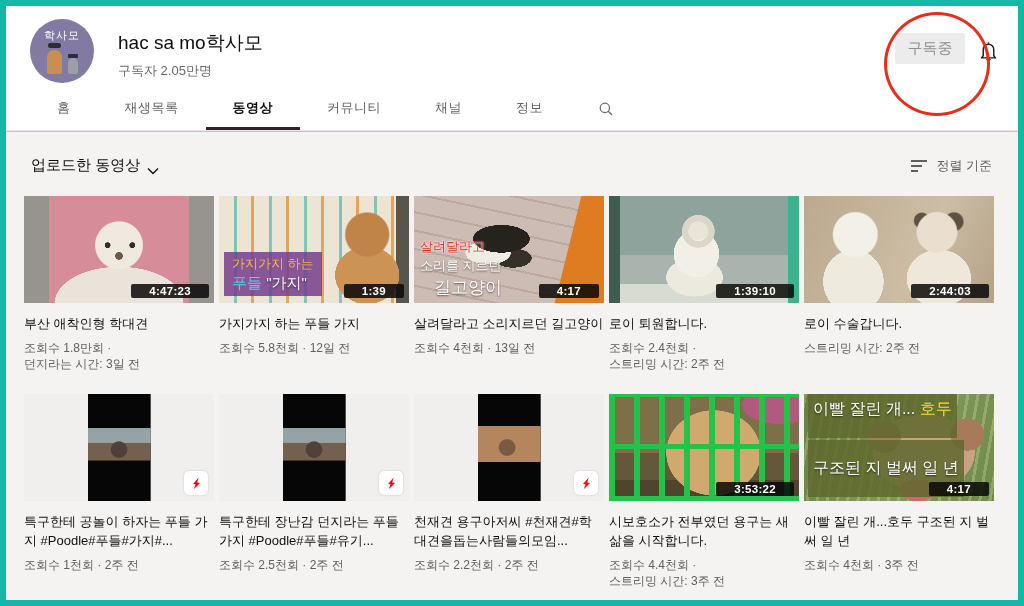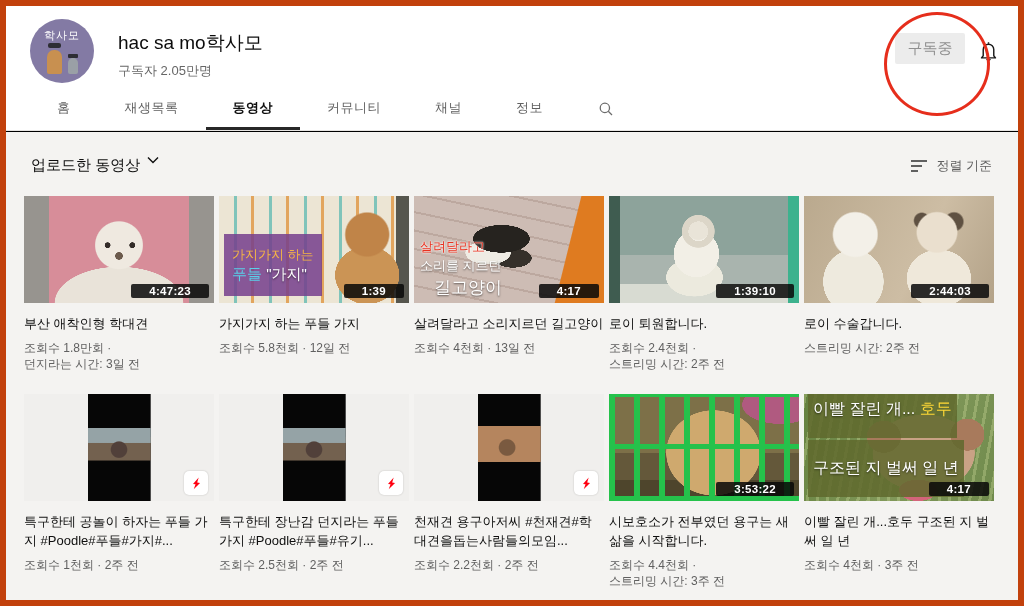--- a/index.html
+++ b/index.html
@@ -1,17 +1,17 @@
 <!DOCTYPE html>
 <html><head>
 <meta charset="utf-8">
 <style>
   html,body{margin:0;padding:0;background:#fff;}
   *{box-sizing:border-box;font-family:"Liberation Sans","DejaVu Sans",sans-serif;}
-  .page{position:relative;width:1024px;height:606px;border:6px solid #c2410c;background:#000000;overflow:hidden;}
+  .page{position:relative;width:1024px;height:606px;border:6px solid #14b8a6;background:#f9a8d4;overflow:hidden;}
 
   
   .header{position:absolute;top:0;left:0;right:0;height:125px;background:#fff;border-bottom:1px solid #e7e5e3;}
   .avatar{position:absolute;left:24px;top:13px;width:64px;height:64px;border-radius:50%;background:#837aa4;overflow:hidden;}
   .avatar-label{position:absolute;top:9px;width:100%;text-align:center;color:#fff;font-size:11px;letter-spacing:1px;}
   .av-dog{position:absolute;left:17px;bottom:9px;width:15px;height:24px;background:#c89050;border-radius:7px 7px 2px 2px;}
   .av-dog::before{content:"";position:absolute;left:1px;top:-7px;width:13px;height:5px;background:#2d2d34;border-radius:2px;}
   .av-cat{position:absolute;left:38px;bottom:9px;width:10px;height:16px;background:#9aA0a6;border-radius:5px 5px 2px 2px;}
   .av-cat::before{content:"";position:absolute;left:0px;top:-4px;width:10px;height:4px;background:#2d2d34;border-radius:1px;}
   .ch-name{position:absolute;left:112px;top:24px;font-size:19px;color:#0c0c0c;}
@@ -22,21 +22,21 @@
 
   
   .tabbar{position:absolute;left:24px;bottom:0;height:42px;display:flex;align-items:stretch;}
   .tab{padding:0 27px;display:flex;align-items:center;font-size:13px;color:#606060;letter-spacing:.5px;cursor:pointer;border-bottom:3px solid transparent;}
   .tab.active{color:#0f0f0f;border-bottom-color:#282828;font-weight:bold;}
   .tab-search{display:flex;align-items:center;padding:0 27px;cursor:pointer;}
 
   
   .content{position:absolute;top:126px;left:0;right:0;bottom:0;background:#f4f3f1;}
   .toolbar{display:flex;justify-content:space-between;align-items:center;padding:24px 26px 0 25px;}
-  .uploads-btn{display:flex;align-items:flex-start;gap:7px;font-size:15px;color:#0f0f0f;cursor:pointer;background:none;border:none;padding:0;}
+  .uploads-btn{display:flex;align-items:flex-end;gap:7px;font-size:15px;color:#0f0f0f;cursor:pointer;background:none;border:none;padding:0;}
   .sort-btn{display:flex;align-items:center;gap:9px;font-size:13px;color:#606060;cursor:pointer;background:none;border:none;padding:0;}
   .sort-icon{display:inline-flex;flex-direction:column;gap:3px;}
   .sort-icon span{display:block;height:2px;background:#606060;}
   .sort-icon span:nth-child(1){width:16px;}
   .sort-icon span:nth-child(2){width:11px;}
   .sort-icon span:nth-child(3){width:7px;}
 
   .grid{margin:21px 0 0 18px;display:grid;grid-template-columns:repeat(5,190px);column-gap:5px;grid-auto-rows:198px;}
   .card{width:190px;}
   .thumb{position:relative;width:190px;height:107px;cursor:pointer;overflow:hidden;}
@@ -46,21 +46,21 @@
   .vmeta{margin-top:7px;font-size:12px;line-height:16px;color:#606060;}
 
   
   .overlay{position:absolute;left:0;bottom:6px;display:flex;flex-direction:column;align-items:flex-start;gap:1px;font-weight:normal;}
   .ov-line{white-space:nowrap;}
   .seg-white{color:#fff;text-shadow:0 1px 2px rgba(0,0,0,.6);}
   .seg-orange{color:#f5b544;}
   .seg-blue{color:#5ad0e8;}
   .seg-red{color:#e8311f;text-shadow:0 0 2px #fff,0 0 2px #fff;}
   .seg-yellow{color:#ffd835;}
-  .t2 .overlay{left:5px;bottom:7px;background:rgba(118,62,140,.85);padding:12px 8px;}
+  .t2 .overlay{left:5px;bottom:7px;background:rgba(118,62,140,.85);padding:3px 8px;}
   .t2 .ov-line{font-size:13px;}
   .t2 .ov-line:nth-child(2){font-size:15px;}
   .t3 .overlay{left:6px;bottom:4px;}
   .t3 .ov-line{font-size:13px;}
   .t3 .ov-line:nth-child(3){font-size:17px;margin-left:14px;}
   .t10 .overlay{left:4px;bottom:4px;gap:2px;}
   .t10 .ov-line{background:rgba(95,105,45,.85);padding:18px 5px;font-size:16px;}
 
   
   .t1{background:

